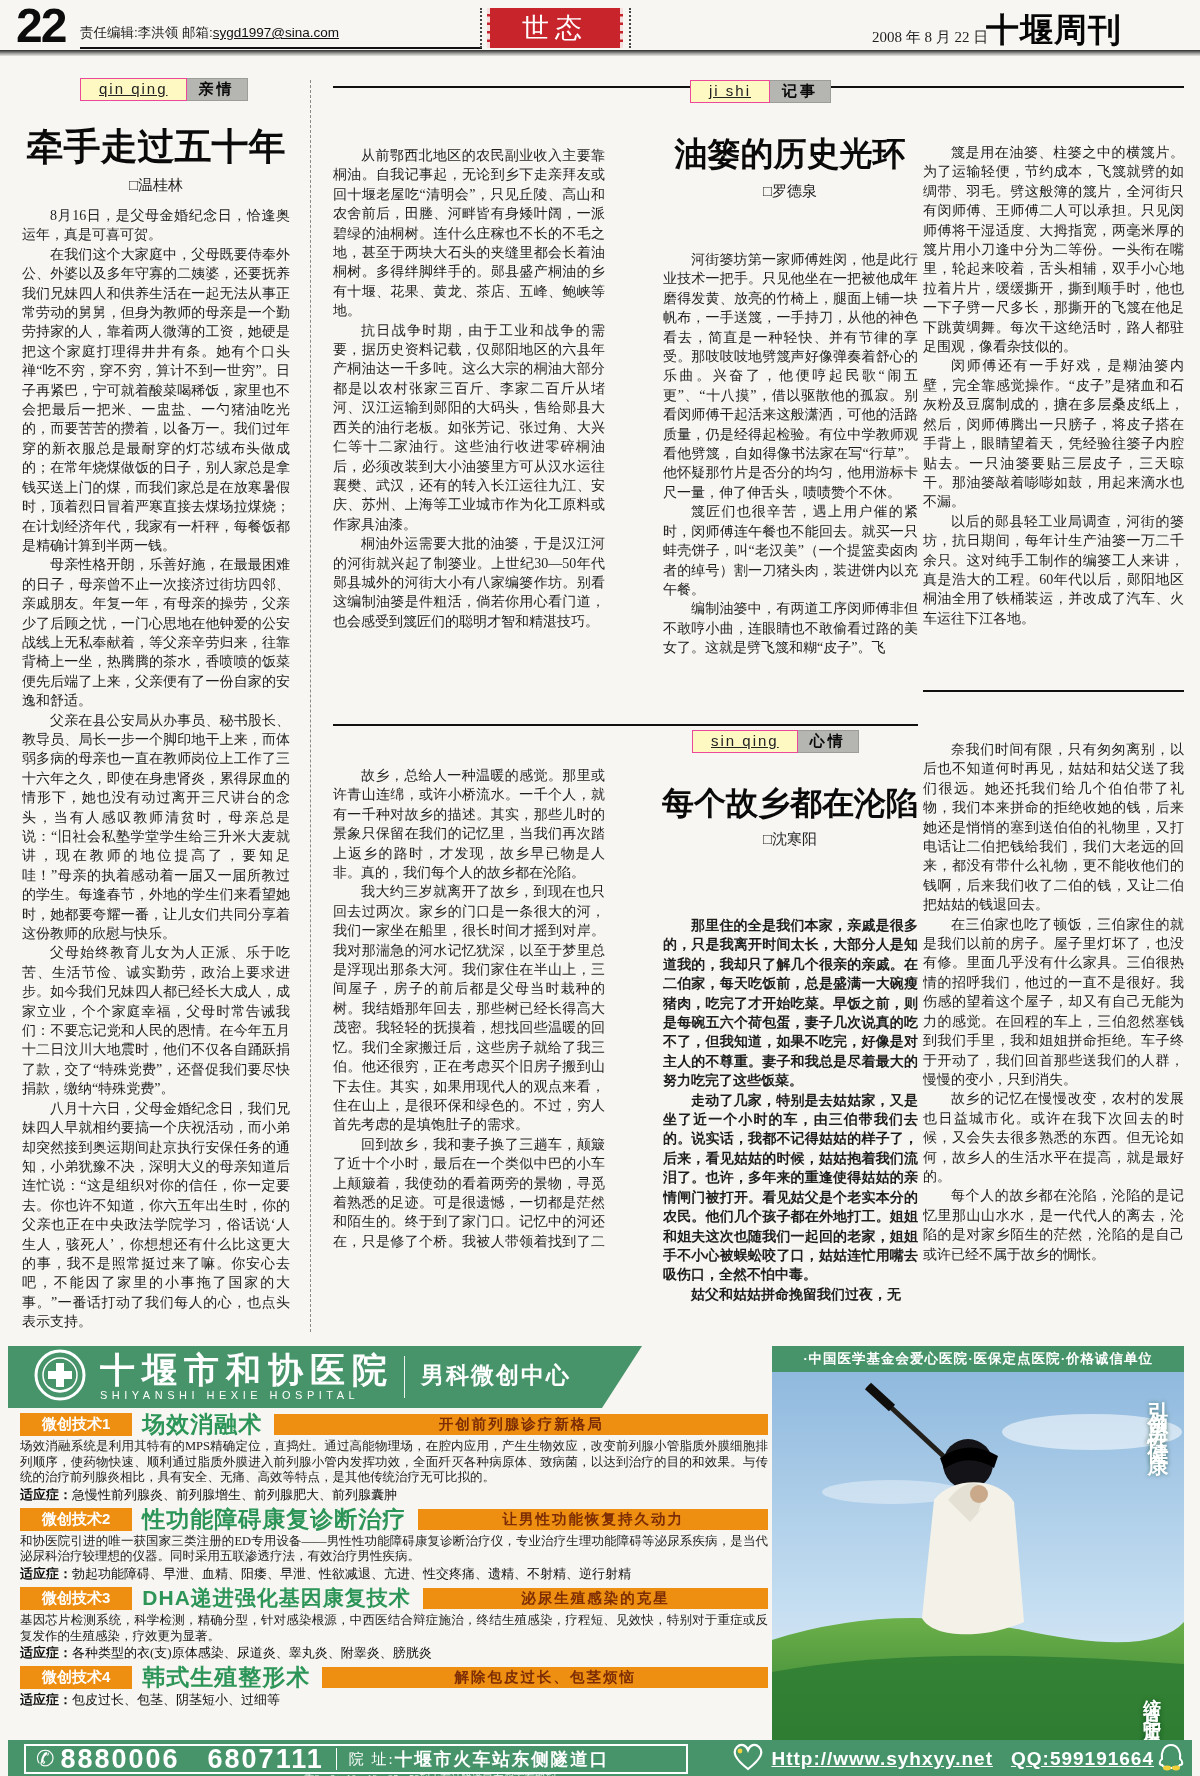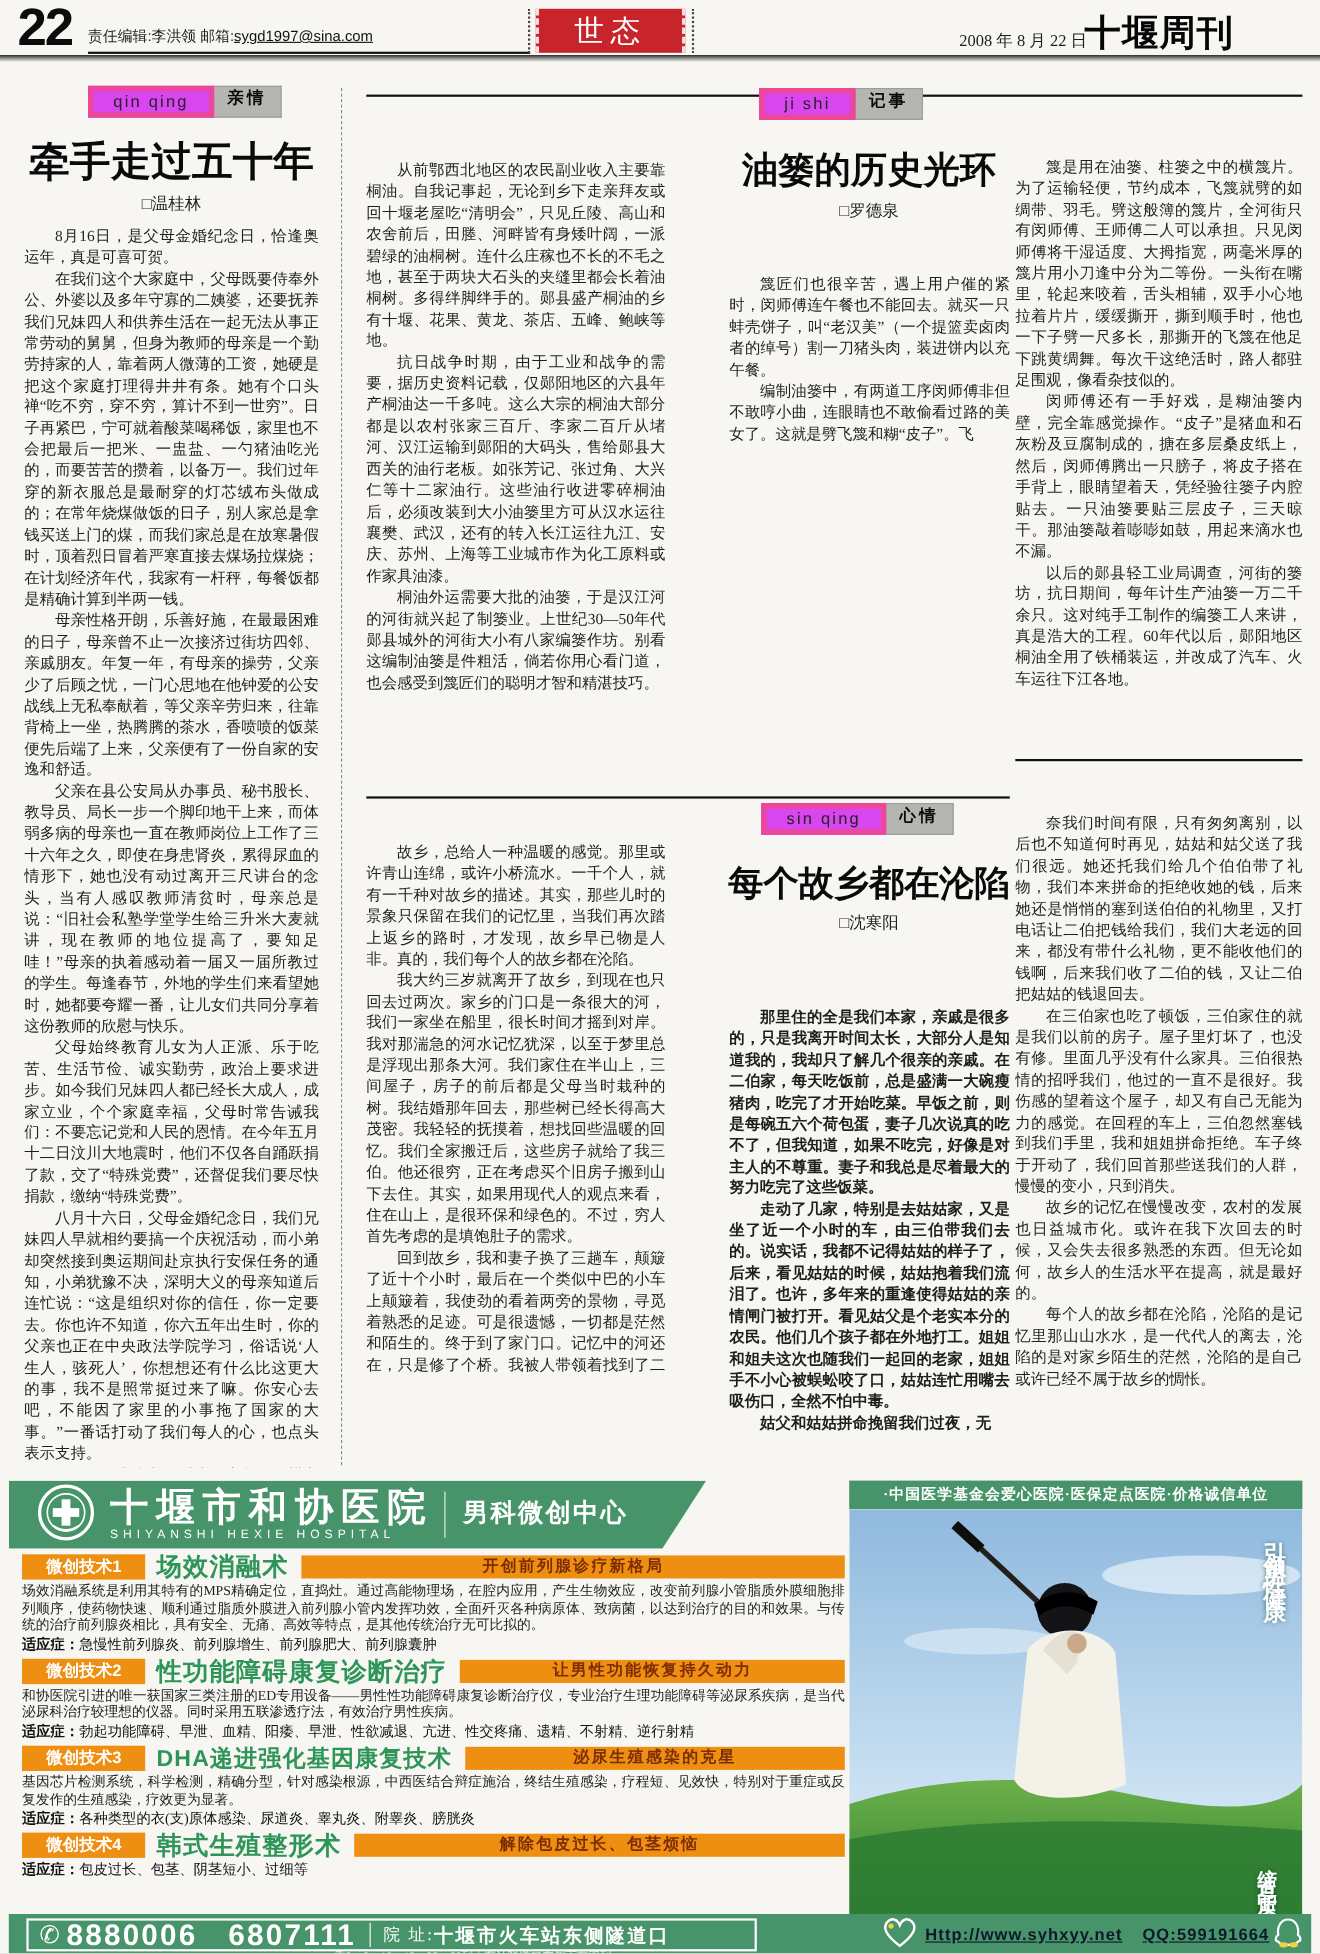--- a/index.html
+++ b/index.html
@@ -18,21 +18,21 @@
          border-left:3px dashed rgba(255,255,255,.85);border-right:3px dashed rgba(255,255,255,.85);box-sizing:border-box;}
   .h-date{position:absolute;left:872px;top:28px;font-size:15px;}
   .masthead{position:absolute;left:986px;top:8px;font-weight:900;font-size:33px;letter-spacing:1px;color:#060606;
             font-family:"Liberation Sans",sans-serif;}
   .band{position:absolute;left:0;top:50px;width:1200px;height:6px;
         background:linear-gradient(to bottom,#2b2b2b,#9a9a98 55%,#e4e3df);}
   
   .rule{position:absolute;background:#111;}
   .vdash{position:absolute;border-left:1px dashed #8a8a86;}
   .tagrow{position:absolute;display:flex;font-family:"Liberation Sans",sans-serif;font-size:15px;}
-  .tagrow .py{background:#d946ef;border:5px solid #ec4899;padding:1px 18px;letter-spacing:2px;color:#222;}
+  .tagrow .py{background:#fef9c3;border:1px solid #ec4899;padding:1px 18px;letter-spacing:2px;color:#222;text-decoration:underline;}
   .tagrow .cn{background:#b5b5b2;border:1px solid #9c9c98;border-left:none;padding:1px 12px;font-weight:bold;color:#0a0a0a;letter-spacing:3px;}
   .a-title{position:absolute;text-align:center;font-family:"Liberation Sans",sans-serif;font-weight:900;color:#0a0a0a;}
   .a-byline{position:absolute;text-align:center;font-size:15px;}
   .textcol{position:absolute;overflow:hidden;font-size:14px;line-height:19.4px;text-align:justify;}
   .textcol p{margin:0;text-indent:2em;text-align:justify;}
   
   .ad-banner{position:absolute;left:8px;top:1346px;width:634px;height:62px;background:#47946a;
              clip-path:polygon(0 0,100% 0,calc(100% - 40px) 100%,0 100%);
              display:flex;align-items:center;padding-left:26px;box-sizing:border-box;color:#fff;}
   .ad-logo{flex:0 0 auto;margin-right:14px;}
@@ -60,22 +60,22 @@
   .ad-footer{position:absolute;left:8px;top:1740px;width:1184px;height:36px;background:#47946a;color:#fff;}
   .phone-box{position:absolute;left:16px;top:4px;width:660px;height:26px;border:2px solid #fff;
              display:flex;align-items:center;}
   .phone-icon{font-size:22px;margin:0 6px 0 10px;line-height:1;}
   .phone-nums{font-family:"Liberation Sans",sans-serif;font-weight:900;font-size:27px;letter-spacing:2px;line-height:1;}
   .pb-div{width:1px;height:22px;background:#fff;margin:0 12px;}
   .addr-label{font-size:15px;letter-spacing:2px;}
   .addr{font-family:"Liberation Sans",sans-serif;font-weight:bold;font-size:17.5px;letter-spacing:2px;}
   .route{position:absolute;left:296px;top:32px;font-size:10.5px;color:#eaf5ee;white-space:nowrap;}
   .weblinks{position:absolute;right:8px;top:3px;display:flex;align-items:center;}
-  .weblinks a{color:#0f172a;text-decoration:underline;font-family:"Liberation Sans",sans-serif;
-              font-weight:bold;font-size:15px;letter-spacing:1px;}
+  .weblinks a{color:#ffffff;text-decoration:underline;font-family:"Liberation Sans",sans-serif;
+              font-weight:bold;font-size:19px;letter-spacing:1px;}
   .weblinks .qq{margin-left:18px;}
   .kai{font-family:"Liberation Serif",serif;}
 </style>
 </head>
 <body>
 
 <div class="page">
 
   <div class="pagenum">22</div>
   <div class="editor-wrap">
@@ -120,20 +120,21 @@
       <p>回到故乡，我和妻子换了三趟车，颠簸了近十个小时，最后在一个类似中巴的小车上颠簸着，我使劲的看着两旁的景物，寻觅着熟悉的足迹。可是很遗憾，一切都是茫然和陌生的。终于到了家门口。记忆中的河还在，只是修了个桥。我被人带领着找到了二伯家。</p>
     </div>
 
   <div class="tagrow" style="left:690px;top:80px;">
     <span class="py">ji shi</span>
     <span class="cn">记事</span>
   </div>
   <div class="a-title" style="left:655px;top:132px;width:270px;font-size:33px;">油篓的历史光环</div>
   <div class="a-byline" style="left:655px;top:182px;width:270px;">□罗德泉</div>
   <div class="textcol" style="left:663px;top:250px;width:255px;height:412px;">
+      <p>河街篓坊第一家师傅姓闵，他是此行业技术一把手。只见他坐在一把被他成年磨得发黄、放亮的竹椅上，腿面上铺一块帆布，一手送篾，一手持刀，从他的神色看去，简直是一种轻快、并有节律的享受。那吱吱吱地劈篾声好像弹奏着舒心的乐曲。兴奋了，他便哼起民歌“闹五更”、“十八摸”，借以驱散他的孤寂。别看闵师傅干起活来这般潇洒，可他的活路质量，仍是经得起检验。有位中学教师观看他劈篾，自如得像书法家在写“行草”。他怀疑那竹片是否分的均匀，他用游标卡尺一量，伸了伸舌头，啧啧赞个不休。</p>
       <p>篾匠们也很辛苦，遇上用户催的紧时，闵师傅连午餐也不能回去。就买一只蚌壳饼子，叫“老汉美”（一个提篮卖卤肉者的绰号）割一刀猪头肉，装进饼内以充午餐。</p>
       <p>编制油篓中，有两道工序闵师傅非但不敢哼小曲，连眼睛也不敢偷看过路的美女了。这就是劈飞篾和糊“皮子”。飞</p>
     </div>
 
   <div class="tagrow" style="left:692px;top:730px;">
     <span class="py">sin qing</span>
     <span class="cn">心情</span>
   </div>
   <div class="a-title" style="left:650px;top:782px;width:280px;font-size:32px;">每个故乡都在沦陷</div>
   <div class="a-byline" style="left:650px;top:830px;width:280px;">□沈寒阳</div>

